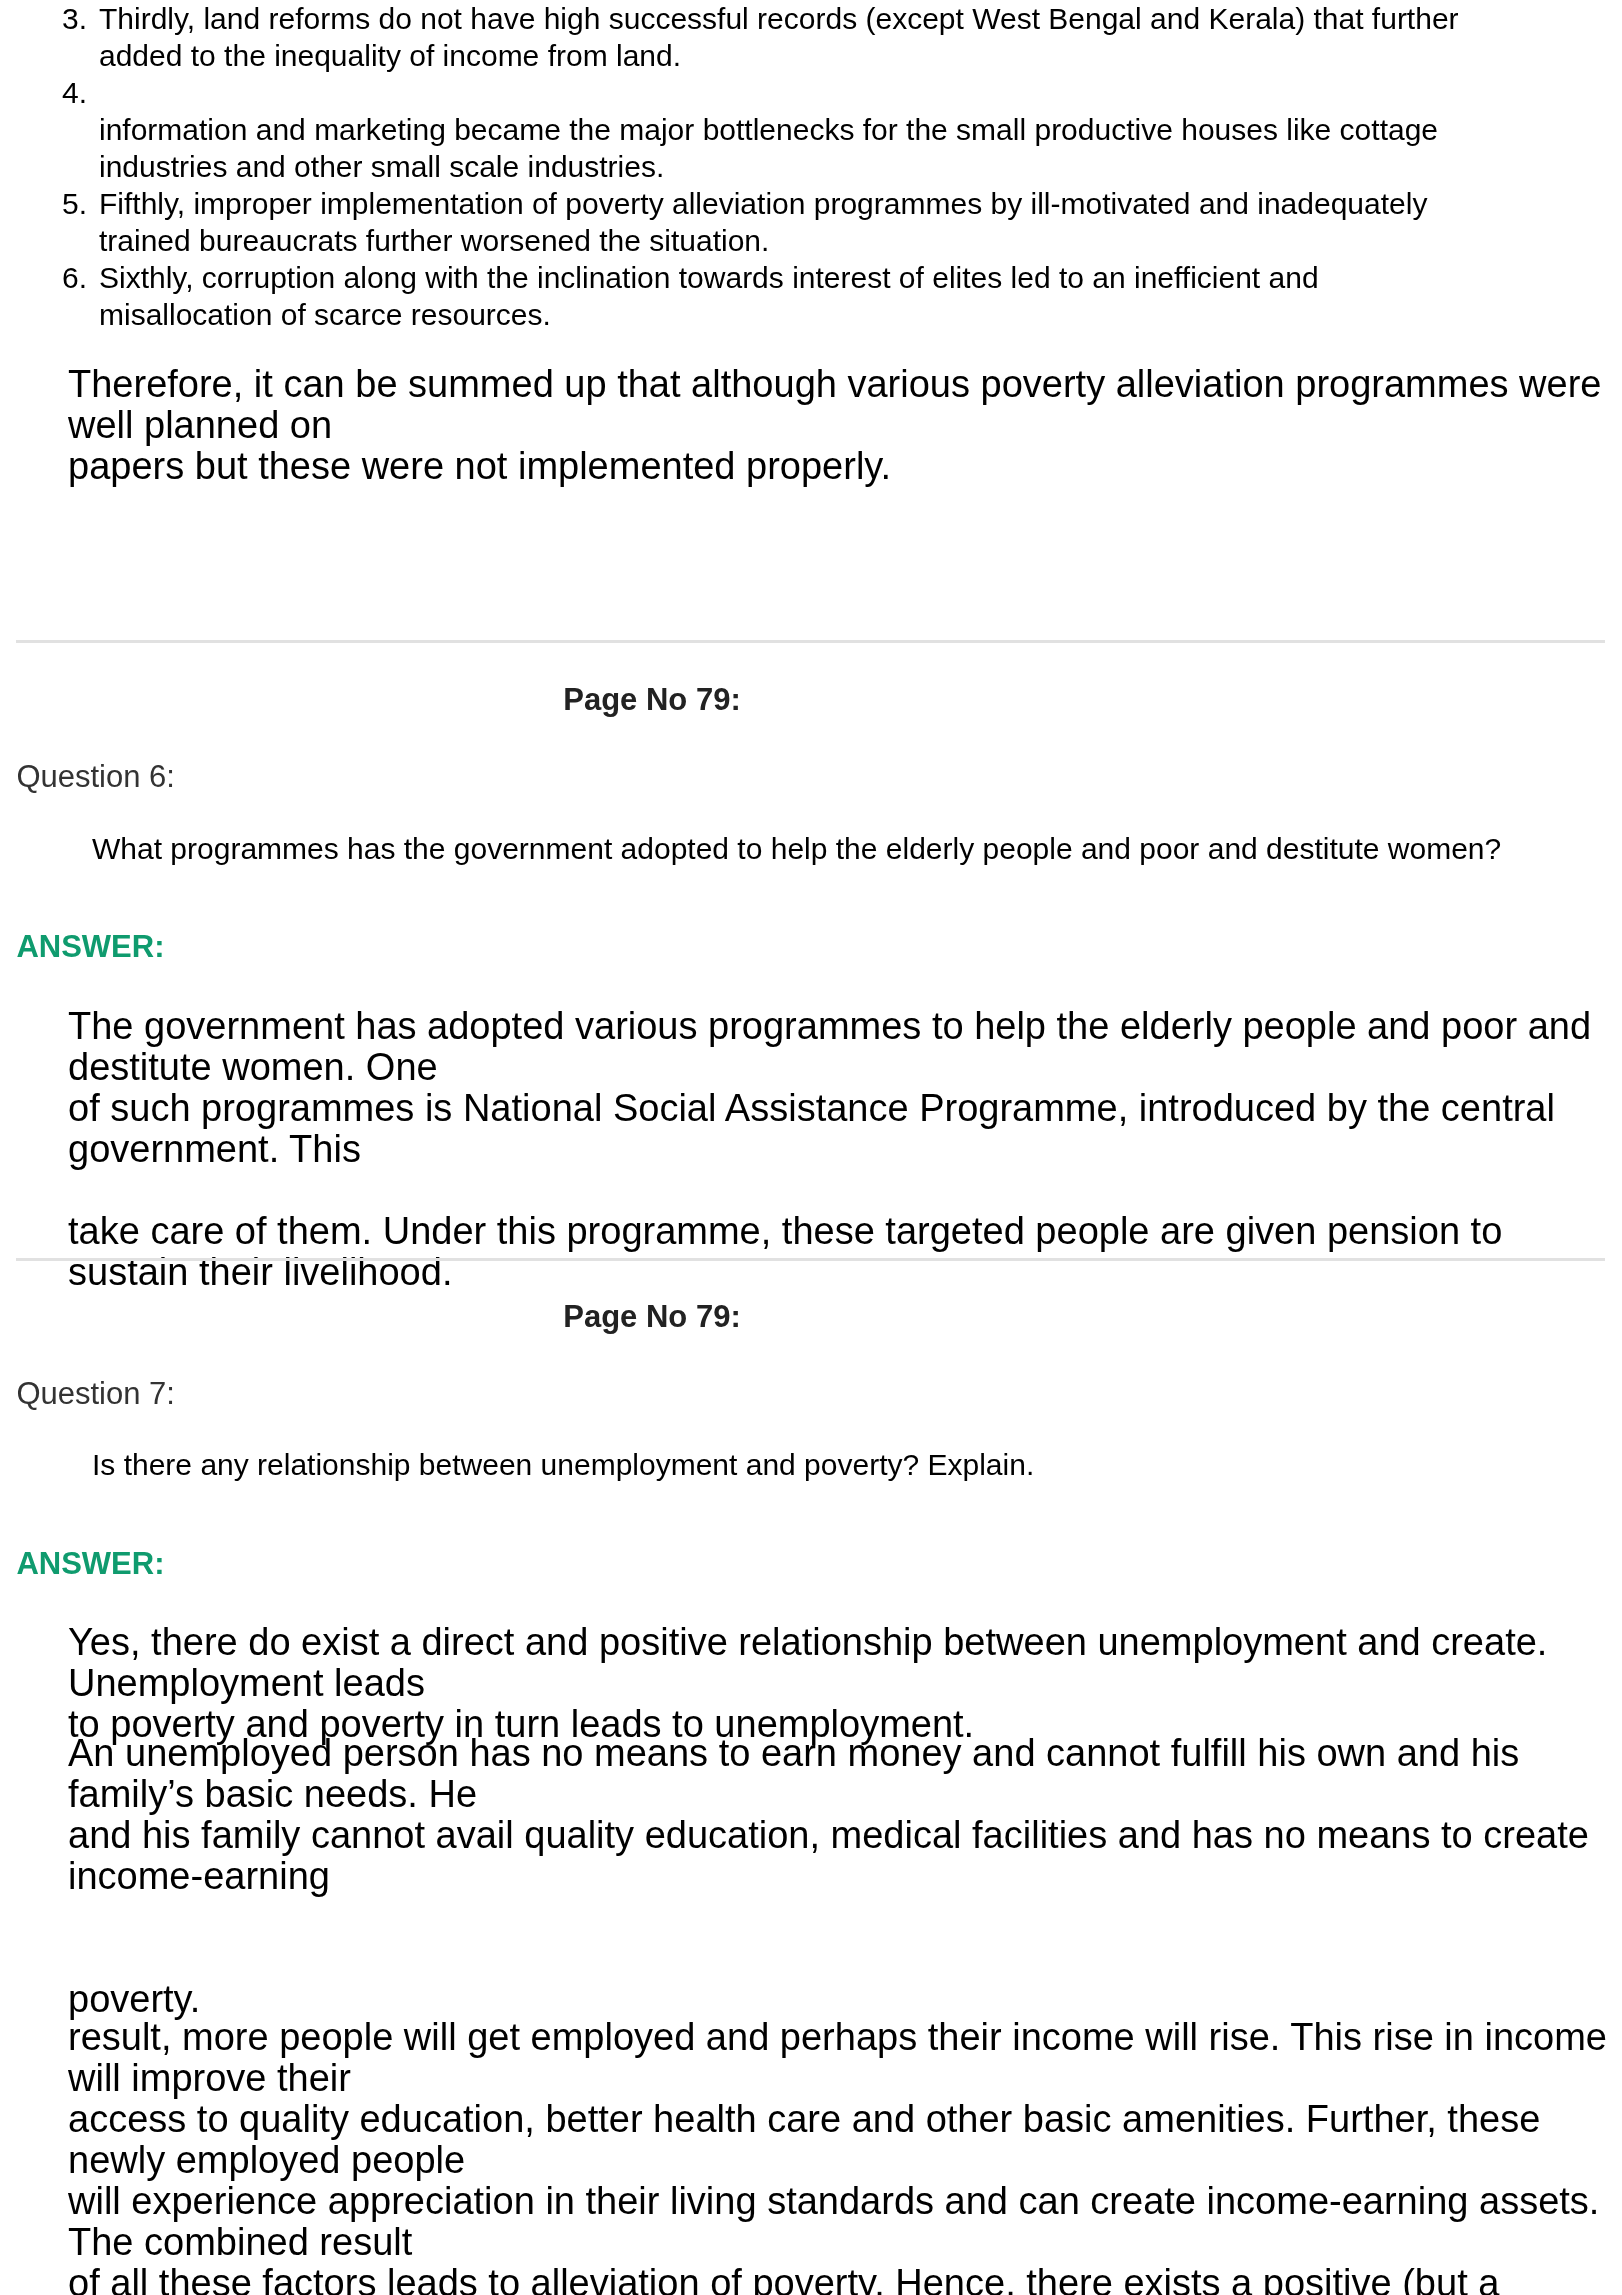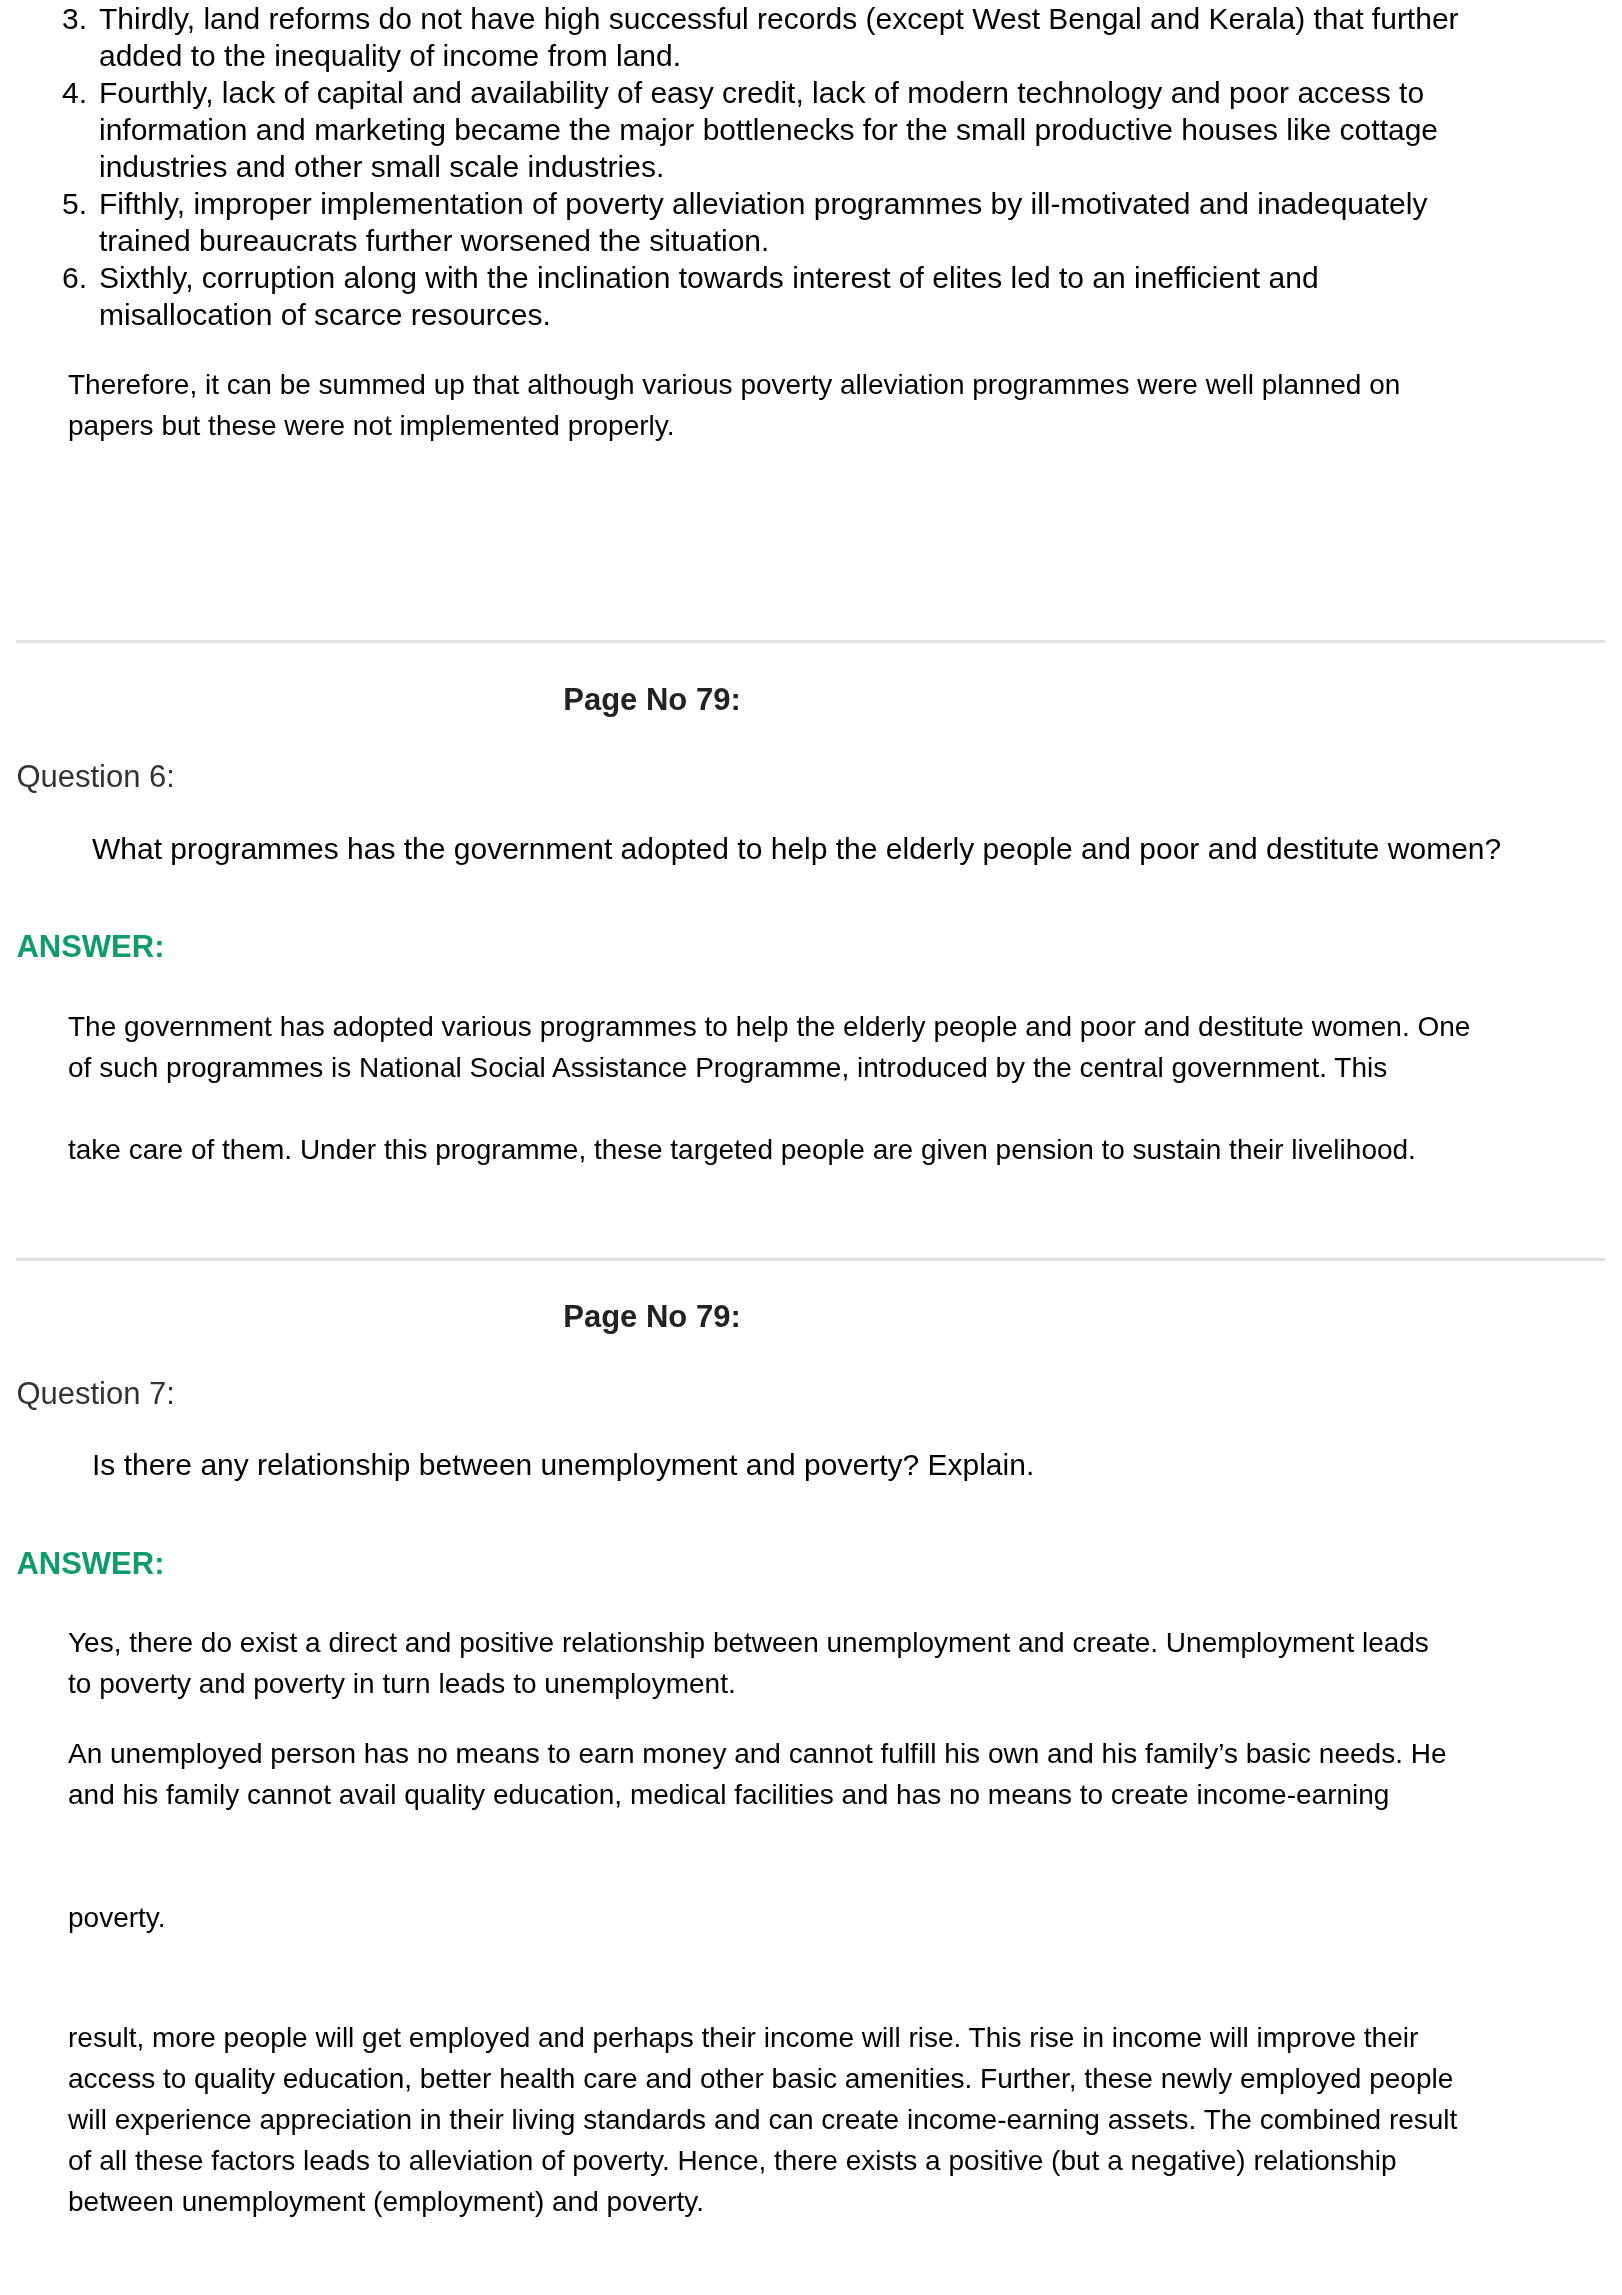--- a/index.html
+++ b/index.html
@@ -36,21 +36,21 @@
     }
     .olist .num {
       position: absolute;
       left: 62px;
       top: 0;
     }
 
     .para {
       left: 68px;
       width: 1544px;
-      font-size: 28px;
+      font-size: 38px;
       line-height: 41px;
       margin: 0;
     }
 
     .sep {
       left: 16.4px;
       width: 1589px;
       height: 2.6px;
       background: #e1e1e1;
     }
@@ -92,21 +92,21 @@
 <body>
 
 <ol class="abs olist">
   <li style="margin-top:0;">
     <span class="num">3.</span>
     <span>Thirdly, land reforms do not have high successful records (except West Bengal and Kerala) that further</span><br>
     <span>added to the inequality of income from land.</span>
   </li>
   <li>
     <span class="num">4.</span>
-    <span>Fourthly, lack of capital and availability of easy credit, lack of modern technology and poor access to</span><br>
+    <br>
     <span>information and marketing became the major bottlenecks for the small productive houses like cottage</span><br>
     <span>industries and other small scale industries.</span>
   </li>
   <li>
     <span class="num">5.</span>
     <span>Fifthly, improper implementation of poverty alleviation programmes by ill-motivated and inadequately</span><br>
     <span>trained bureaucrats further worsened the situation.</span>
   </li>
   <li>
     <span class="num">6.</span>

